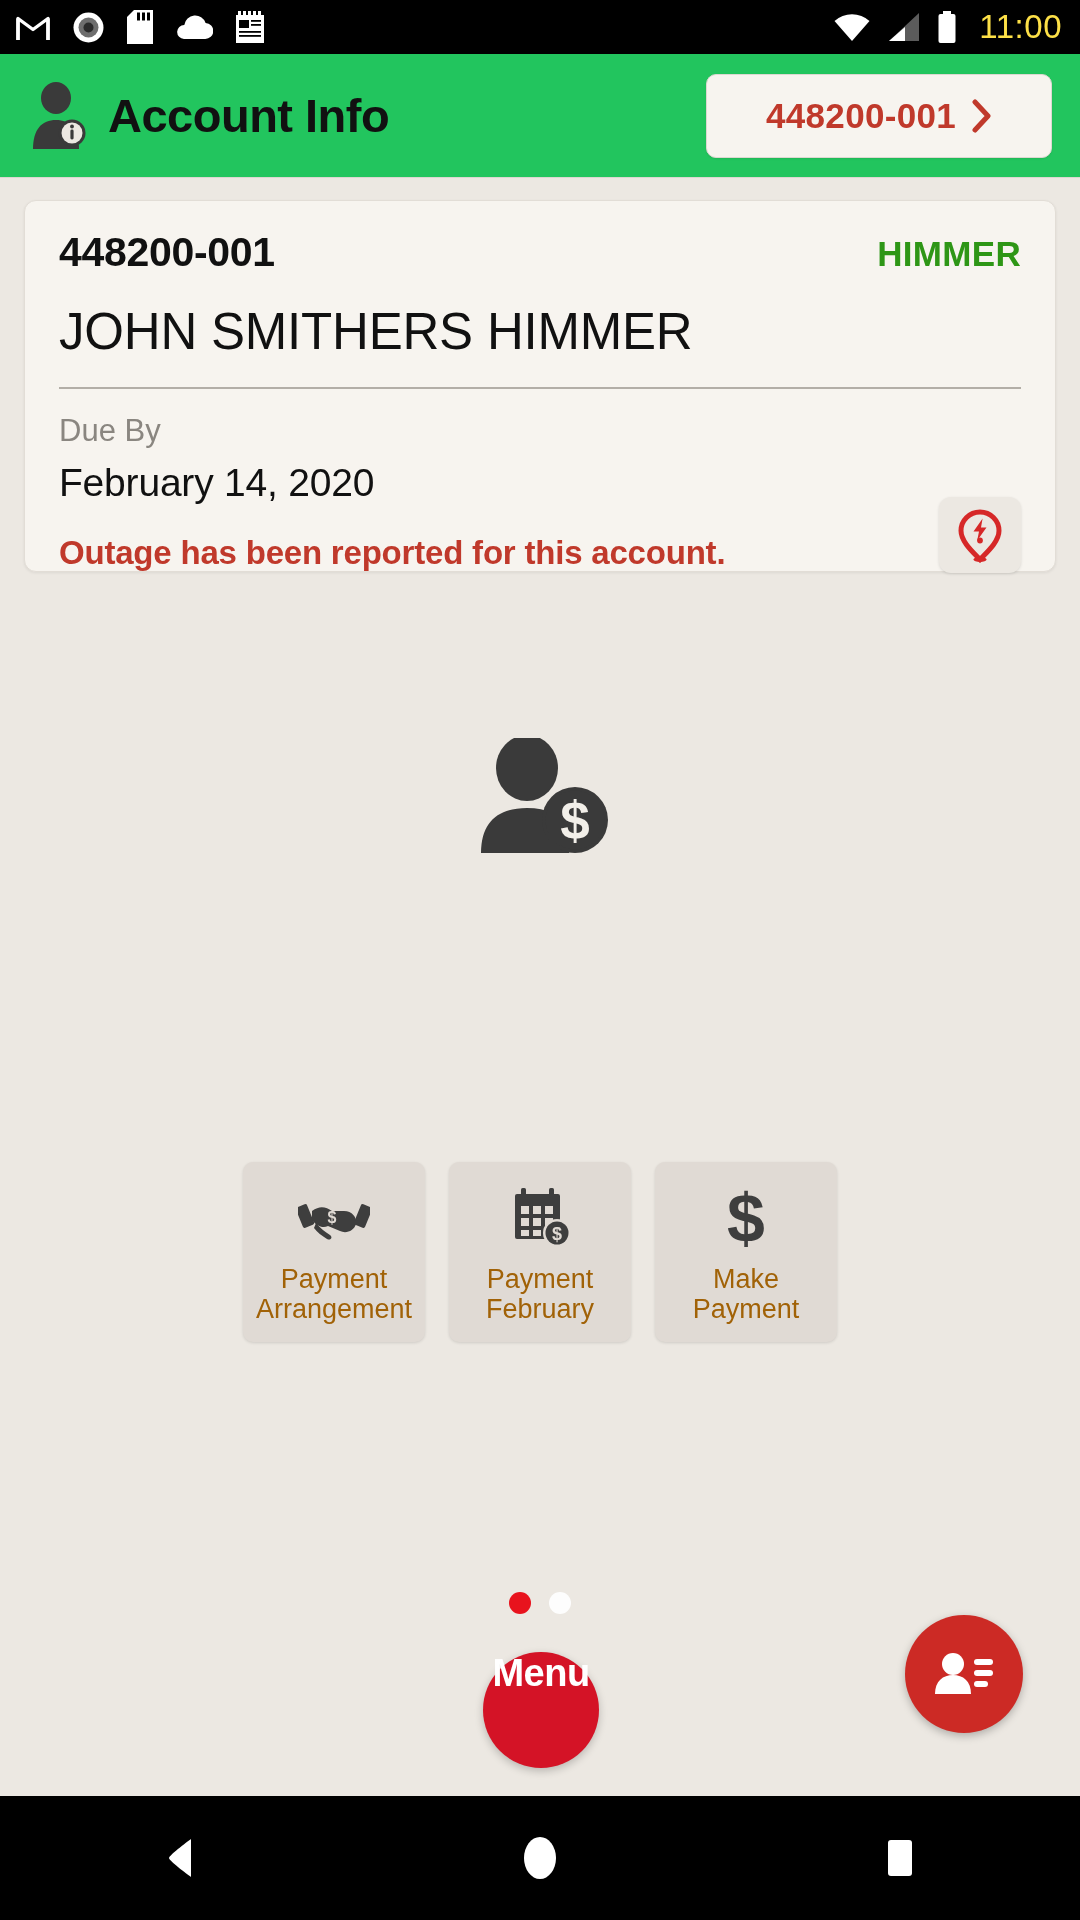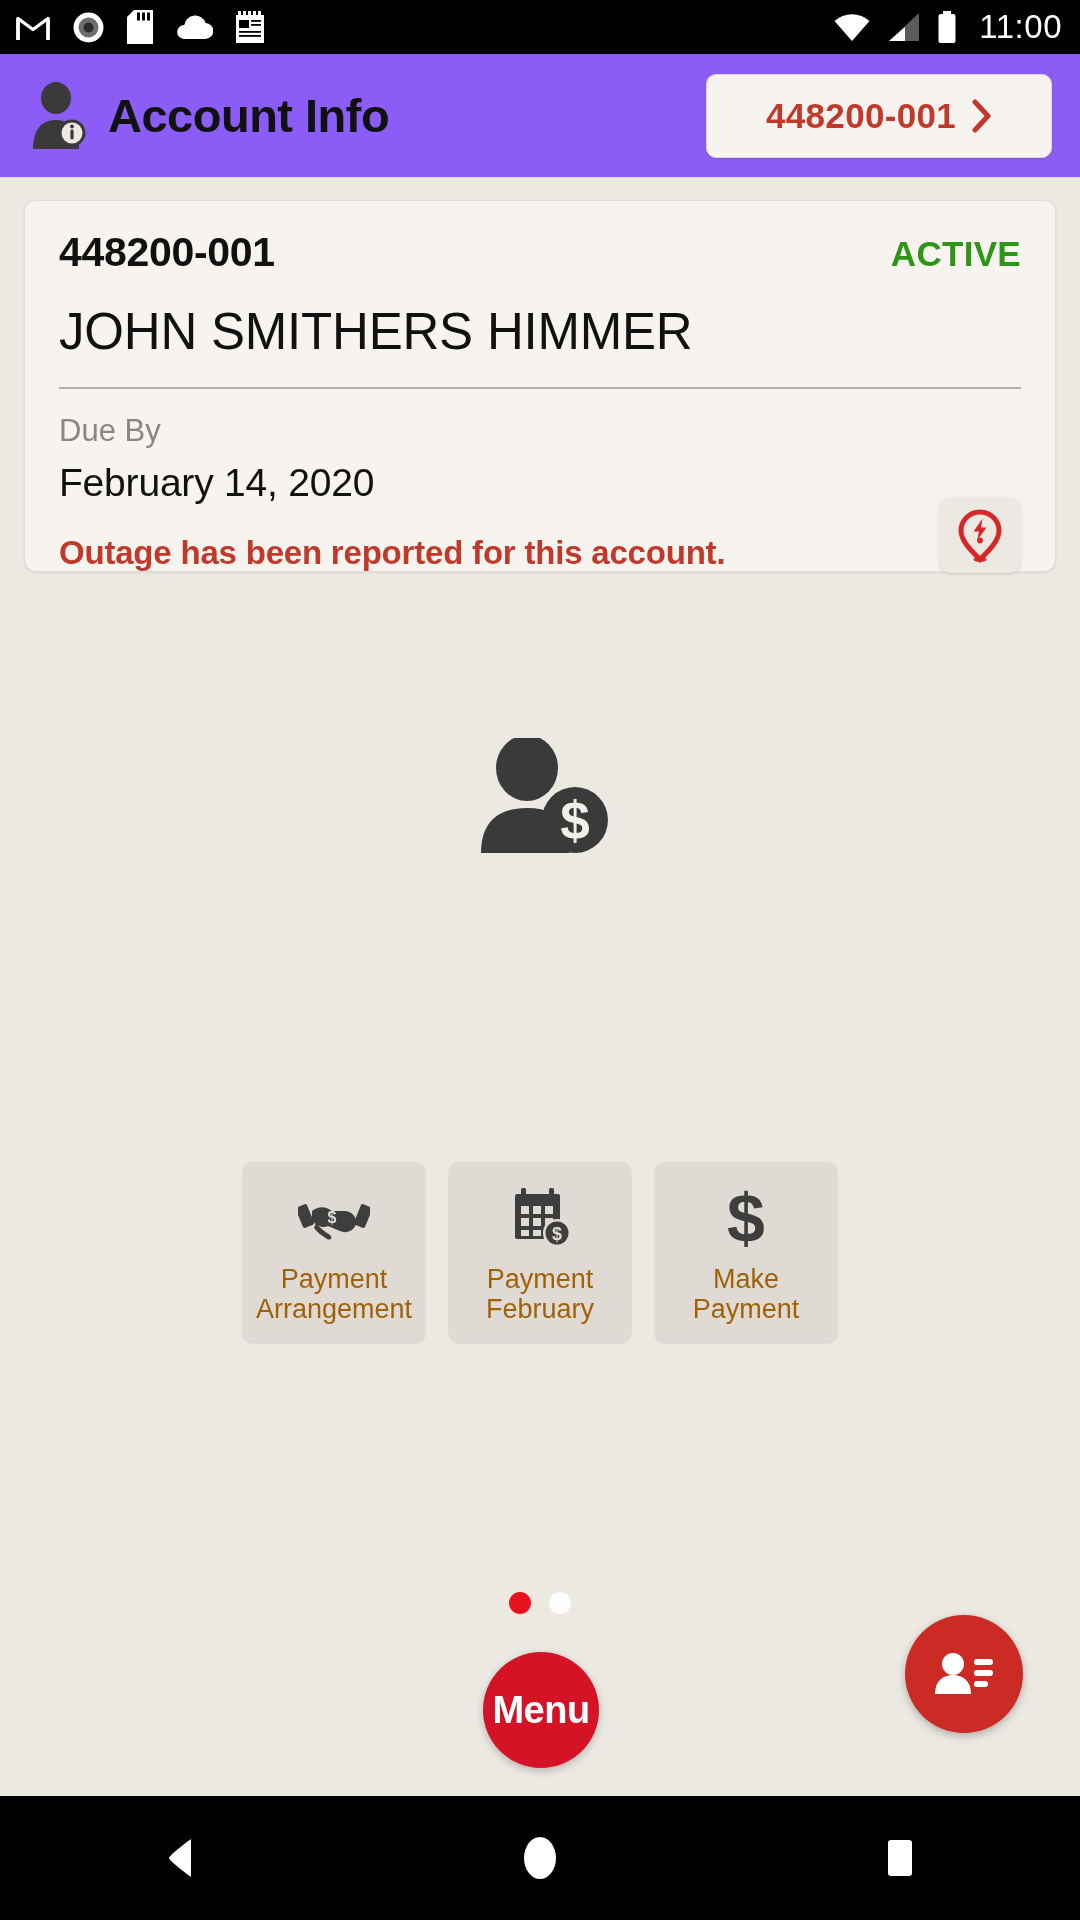--- a/index.html
+++ b/index.html
@@ -13,26 +13,26 @@
 
   
   .statusbar {
     position:absolute; top:0; left:0; width:1080px; height:54px;
     background:#000; display:flex; align-items:center;
     padding:0 18px 0 16px;
   }
   .sb-left { display:flex; align-items:center; gap:22px; }
   .sb-right { margin-left:auto; display:flex; align-items:center; gap:16px; }
   .sb-icon { display:block; }
-  .sb-clock { color:#ffffff; font-size:33px; font-weight:400; letter-spacing:.5px; margin-left:6px; }
+  .sb-clock { color:#fde047; font-size:33px; font-weight:400; letter-spacing:.5px; margin-left:6px; }
 
   
   .appbar {
     position:absolute; top:54px; left:0; width:1080px; height:124px;
-    background:#8b5cf6; display:flex; align-items:center; padding:0 28px;
+    background:#22c55e; display:flex; align-items:center; padding:0 28px;
     border-bottom:1px solid #dcd7d0;
   }
   .appbar-icon { width:66px; height:70px; flex:0 0 auto; }
   .appbar-title {
     font-size:47px; font-weight:700; color:#111; margin-left:14px; letter-spacing:-.5px;
   }
   .acct-btn {
     margin-left:auto; background:#f7f4ef; border:1px solid #ddd8d1; border-radius:10px;
     height:84px; min-width:346px; display:flex; align-items:center; justify-content:center;
     gap:16px; padding:0 26px; box-shadow:0 1px 2px rgba(0,0,0,.08);
@@ -87,21 +87,21 @@
 
   
   .dots { position:absolute; top:1592px; left:0; width:1080px; display:flex; justify-content:center; gap:18px; }
   .dot { width:22px; height:22px; border-radius:50%; }
   .dot.active { background:#e8131d; }
   .dot.inactive { background:#fdfdfd; }
 
   
   .menu-fab {
     position:absolute; top:1652px; left:483px; width:116px; height:116px;
-    background:#d41326; border-radius:50%; display:flex; align-items:center; justify-content:center;
+    background:#d41326; border-radius:50%; display:flex; align-items:flex-start; justify-content:center;
     box-shadow:0 3px 8px rgba(0,0,0,.22);
   }
   .menu-fab span { color:#fff; font-size:38px; font-weight:700; letter-spacing:-.5px; }
 
   
   .contacts-fab {
     position:absolute; top:1615px; left:905px; width:118px; height:118px;
     background:#cc2a25; border-radius:50%; display:flex; align-items:center; justify-content:center;
     box-shadow:0 3px 9px rgba(0,0,0,.26);
   }
@@ -183,21 +183,21 @@
       <span class="acct-btn-label">448200-001</span>
       <svg class="chev" viewBox="0 0 20 34">
         <path d="M3 3 L16 17 L3 31" fill="none" stroke="#c0392b" stroke-width="5" stroke-linecap="round" stroke-linejoin="round"></path>
       </svg>
     </div>
   </div>
 
   <div class="card">
     <div class="card-row1">
       <span class="acct-num">448200-001</span>
-      <span class="status-badge">ACTIVE</span>
+      <span class="status-badge">HIMMER</span>
     </div>
     <div class="cust-name">JOHN SMITHERS HIMMER</div>
     <div class="divider"></div>
     <div class="due-label">Due By</div>
     <div class="due-date">February 14, 2020</div>
     <div class="outage-row">
       <span class="outage-text">Outage has been reported for this account.</span>
       <span class="outage-tile">
         <svg width="52" height="56" viewBox="0 0 52 56">
           <path d="M26 5 C15.5 5 7 13.4 7 23.8 C7 35 20 46 26 52.5 C32 46 45 35 45 23.8 C45 13.4 36.5 5 26 5 Z" fill="none" stroke="#d62828" stroke-width="5"></path>

